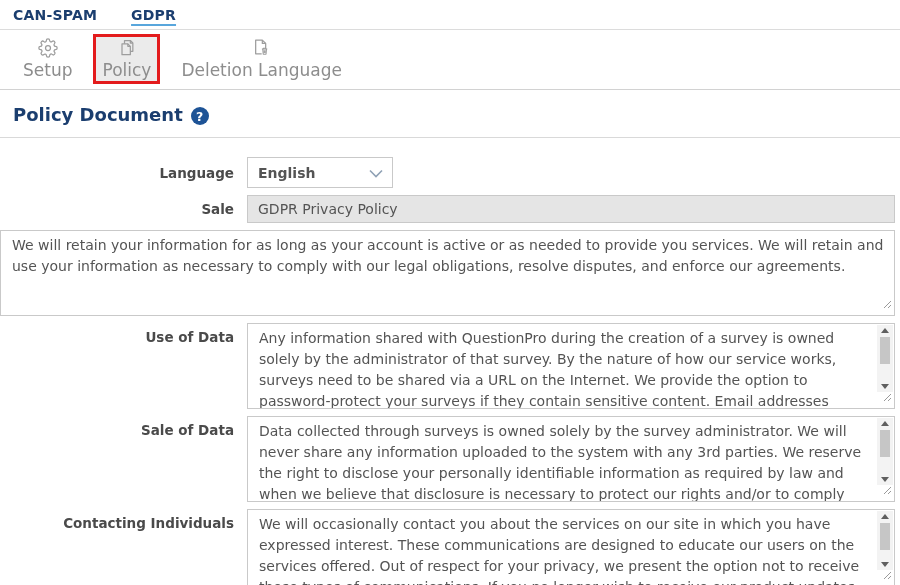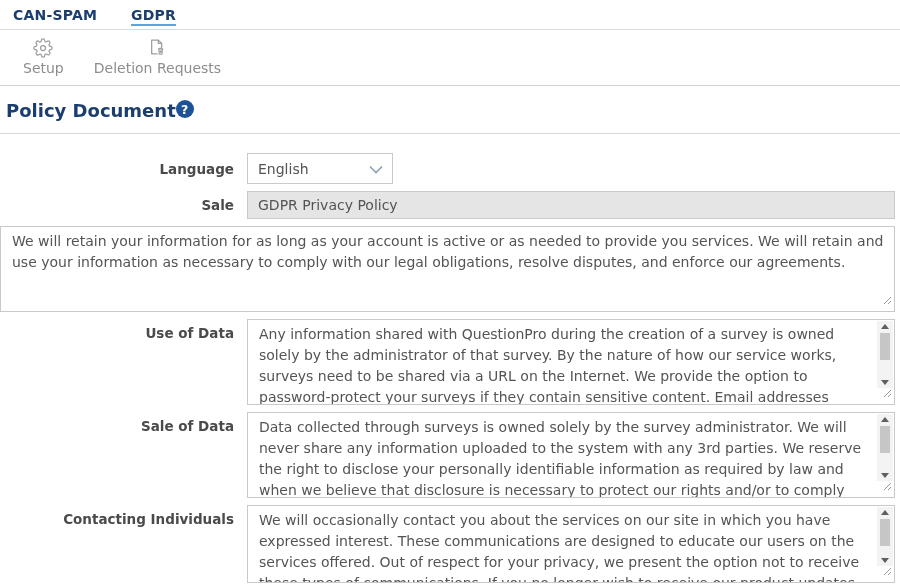--- a/index.html
+++ b/index.html
@@ -11,44 +11,44 @@
     padding-left:13px; border-bottom:1px solid #dcdcdc; }
   .tab { font-size:14px; font-weight:bold; color:#1b3e6f; cursor:pointer; letter-spacing:.2px; }
   .tab.active { text-decoration:underline; text-decoration-color:#58a6dc;
     text-decoration-thickness:2px; text-underline-offset:4px; }
 
   
   .toolbar { display:flex; align-items:center; gap:12px; padding:4px 0 5px 14px;
     border-bottom:1px solid #d2d2d2; }
   .tb-item { display:inline-flex; flex-direction:column; align-items:center;
     gap:2px; padding:4px 9px; cursor:pointer; }
-  .tb-item .tb-label { font-size:14px; color:#8d8d8d; white-space:nowrap; }
+  .tb-item .tb-label { font-size:17px; color:#8d8d8d; white-space:nowrap; }
   .tb-item svg { display:block; }
   .tb-item.highlighted { background:#ebebeb; border:3px solid #e31b1c; padding:1px 6px; }
 
   
-  .page-head { display:flex; align-items:flex-start; padding:14px 0 12px 6px; }
+  .page-head { display:flex; align-items:flex-end; gap:8px; padding:14px 0 12px 13px; }
   .page-title { font-size:18px; font-weight:bold; color:#1b3e6f; }
   .help-badge { width:18px; height:18px; border-radius:50%; background:#1d5396;
     color:#fff; font-size:12.5px; font-weight:bold; display:inline-flex;
     align-items:center; justify-content:center; cursor:pointer; }
   .head-divider { border-top:1px solid #d9d9d9; }
 
   
   .form { padding-top:19px; }
   .frow { display:flex; margin-bottom:7px; }
   .frow .flabel { width:247px; flex:none; text-align:right; padding-right:13px;
     font-size:13.5px; font-weight:bold; color:#4a4a4a; }
   .frow.center { align-items:center; }
   .frow.top { align-items:flex-start; }
   .frow.top .flabel { padding-top:6px; }
   .fcontrol { flex:1; margin-right:5px; }
 
   .select-box { width:146px; height:31px; border:1px solid #c9c9c9; background:#fff;
-    display:flex; align-items:center; padding:0 9px 0 10px; cursor:pointer; }
+    display:flex; align-items:center; padding:0 9px 0 10px; cursor:pointer;font-weight:bold; }
   .select-box .sel-val { flex:1; font-size:14px; color:#545454; }
   .text-input { width:100%; height:28px; border:1px solid #c9c9c9; background:#e5e5e5;
     font-family:inherit; font-size:14px; color:#545454; padding:0 10px; outline:none; }
 
   .ta-box { position:relative; width:100%; border:1px solid #c9c9c9; background:#fff;
     overflow:hidden; }
   .ta-text { position:absolute; left:0; top:0; right:0; bottom:0;
     padding:4px 10px 0 11px; font-size:14px; line-height:21px; color:#545454;
     overflow:hidden; cursor:text; }
   .ta-box.has-scroll .ta-text { right:18px; }
@@ -82,36 +82,47 @@
   <div class="tb-item">
     <span>
       <svg width="20" height="20" viewBox="0 0 24 24" fill="none" stroke="#9d9d9d" stroke-width="1.5" stroke-linejoin="round">
         <circle cx="12" cy="12" r="3"></circle>
         <path d="M19.4 15a1.65 1.65 0 0 0 .33 1.82l.06.06a2 2 0 0 1-2.83 2.83l-.06-.06a1.65 1.65 0 0 0-1.82-.33 1.65 1.65 0 0 0-1 1.51V21a2 2 0 0 1-4 0v-.09A1.65 1.65 0 0 0 9 19.4a1.65 1.65 0 0 0-1.82.33l-.06.06a2 2 0 0 1-2.83-2.83l.06-.06a1.65 1.65 0 0 0 .33-1.82 1.65 1.65 0 0 0-1.51-1H3a2 2 0 0 1 0-4h.09A1.65 1.65 0 0 0 4.6 9a1.65 1.65 0 0 0-.33-1.82l-.06-.06a2 2 0 0 1 2.83-2.83l.06.06a1.65 1.65 0 0 0 1.82.33H9a1.65 1.65 0 0 0 1-1.51V3a2 2 0 0 1 4 0v.09a1.65 1.65 0 0 0 1 1.51 1.65 1.65 0 0 0 1.82-.33l.06-.06a2 2 0 0 1 2.83 2.83l-.06.06a1.65 1.65 0 0 0-.33 1.82V9a1.65 1.65 0 0 0 1.51 1H21a2 2 0 0 1 0 4h-.09a1.65 1.65 0 0 0-1.51 1z"></path>
       </svg>
     </span>
     <span class="tb-label">Setup</span>
   </div>
 
+  <div class="tb-item highlighted">
+    <span>
+      <svg width="20" height="20" viewBox="0 0 24 24" fill="none" stroke="#9d9d9d" stroke-width="1.5" stroke-linejoin="round">
+        <path d="M9 3h7l3 3v10h-10z" fill="#ebebeb"></path>
+        <path d="M16 3v3h3"></path>
+        <path d="M6 7h7l3 3v10H6z" fill="#ebebeb"></path>
+        <path d="M13 7v3h3"></path>
+      </svg>
+    </span>
+    <span class="tb-label">Policy</span>
+  </div>
 
   <div class="tb-item">
     <span>
       <svg width="21" height="20" viewBox="0 0 24 24" fill="none" stroke="#9d9d9d" stroke-width="1.5" stroke-linejoin="round">
         <path d="M5 2.5h8l4 4V19H5z" fill="#ffffff"></path>
         <path d="M13 2.5v4h4"></path>
         <g stroke-width="1.3">
           <rect x="12.2" y="12.8" width="7" height="8" fill="#ffffff" stroke="none"></rect>
           <path d="M12.5 13.2h6.4"></path>
           <path d="M14.2 13.2v-1h2.9v1"></path>
           <path d="M13.5 13.2l.6 6.3h3.3l.6-6.3"></path>
           <path d="M15 14.8v3.1M16.4 14.8v3.1"></path>
         </g>
       </svg>
     </span>
-    <span class="tb-label">Deletion Requests</span>
+    <span class="tb-label">Deletion Language</span>
   </div>
 </div>
 
 <div class="page-head">
   <span class="page-title">Policy Document</span>
   <span class="help-badge">?</span>
 </div>
 <div class="head-divider"></div>
 
 <div class="form">

